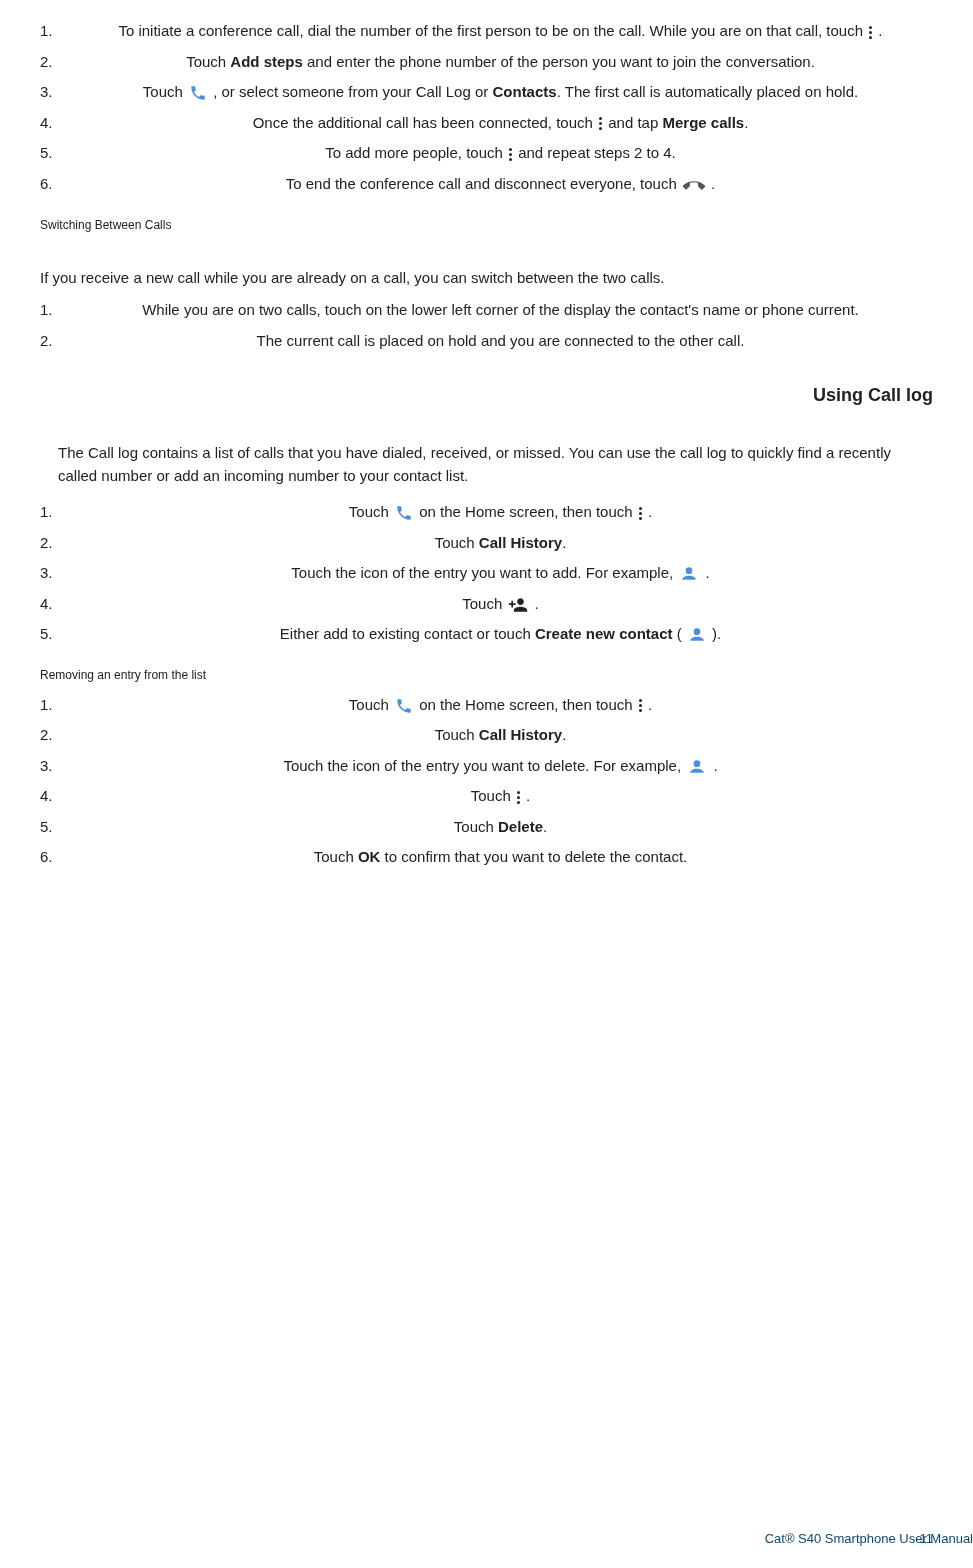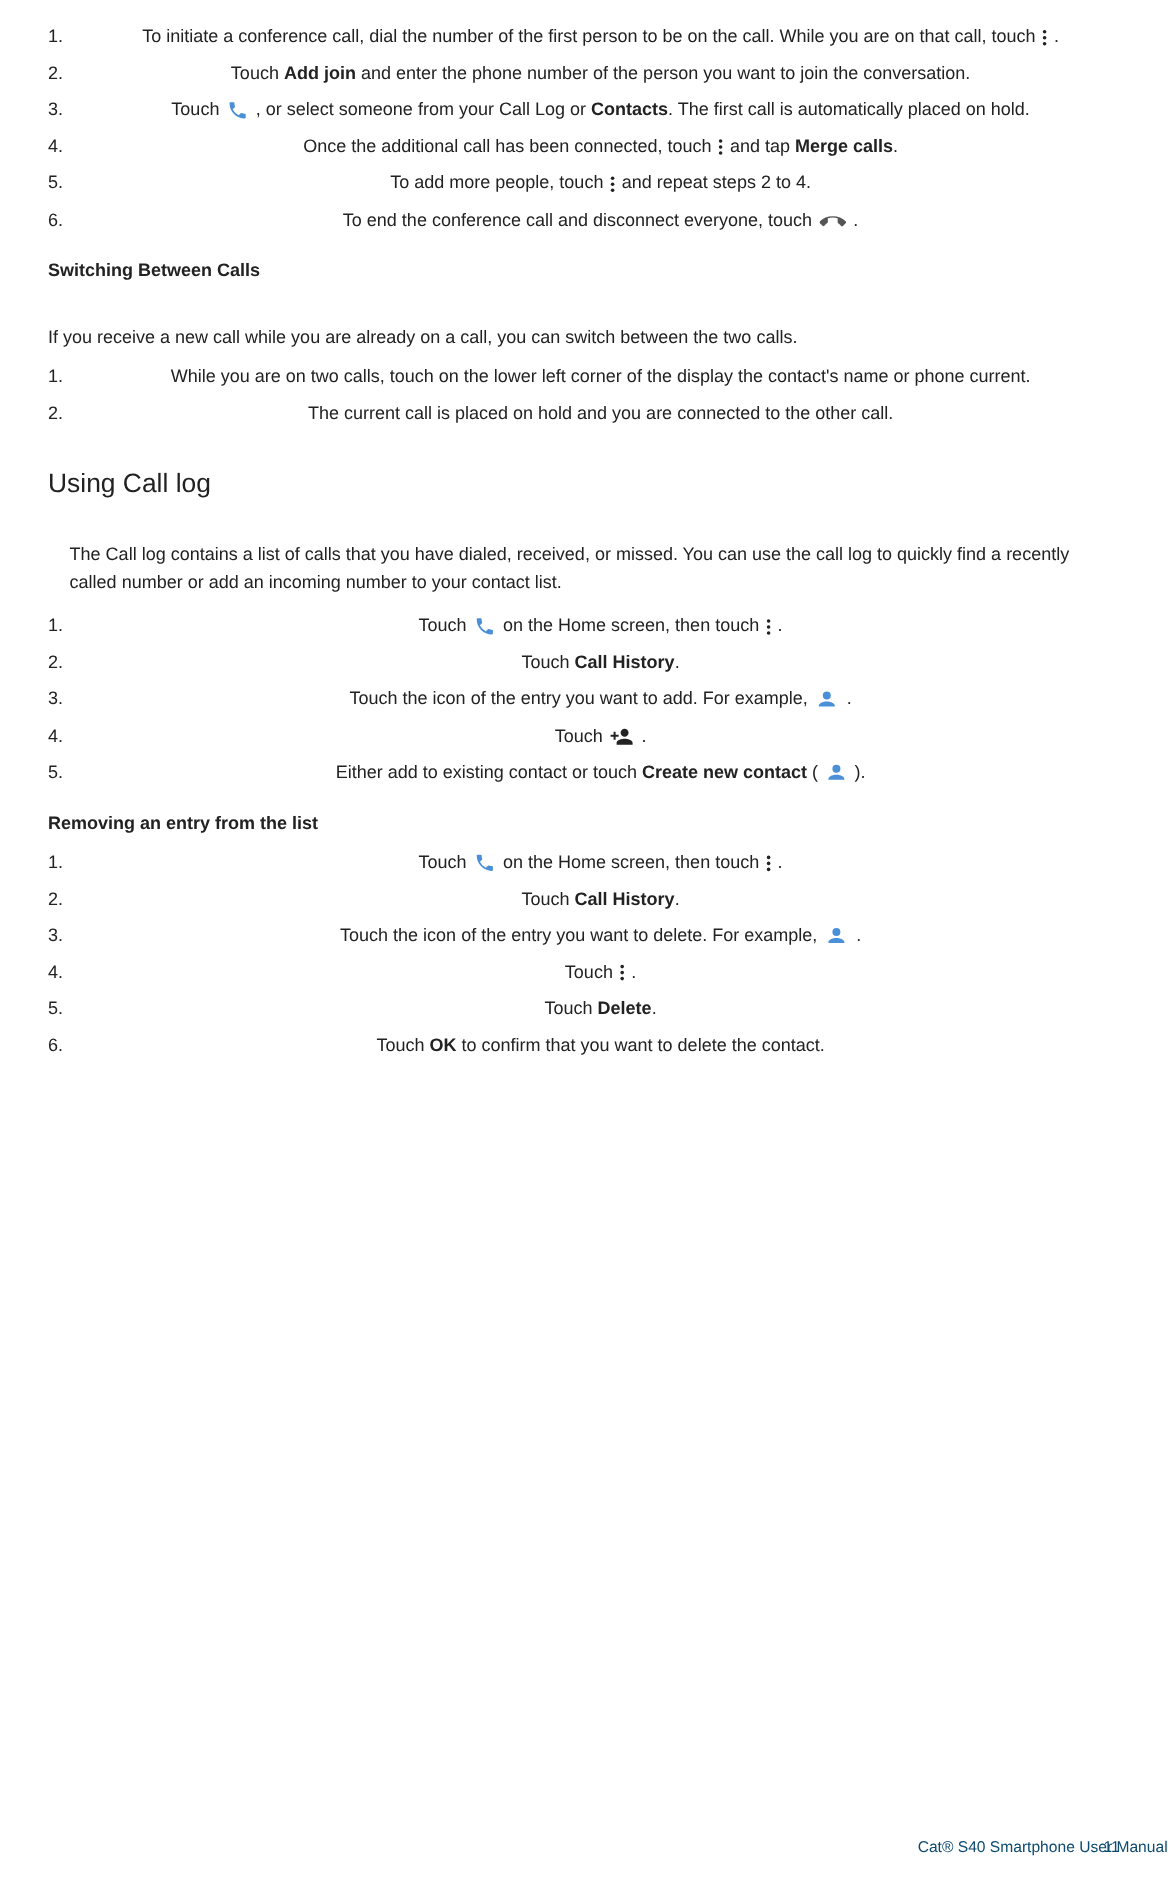--- a/index.html
+++ b/index.html
@@ -22,28 +22,29 @@
     }
     .numbered-item .num {
       min-width: 28px;
       flex-shrink: 0;
     }
     .numbered-item .text {
       flex: 1;
       text-align: center;
     }
     .section-heading {
+      font-weight: normal;
+      font-size: 12px;
+      margin: 18px 0 10px 0;
+    }
+    .main-heading {
       font-weight: bold;
-      font-size: 15px;
-      margin: 18px 0 10px 0;
-    }
-    .main-heading {
-      font-weight: normal;
-      font-size: 22px;
+      font-size: 18px;
       margin: 30px 0 14px 0;
+      text-align: right;
     }
     p {
       margin-bottom: 10px;
       margin-top: 33px;
     }
     
     .icon-menu {
       display: inline-flex;
       flex-direction: column;
       gap: 2px;
@@ -84,21 +85,21 @@
             <span></span>
             <span></span>
           </span>
         .
       </span>
     </div>
 
     <div class="numbered-item">
       <span class="num">2.</span>
       <span class="text">
-        Touch <b>Add join</b> and enter the phone number of the person you want to join the conversation.
+        Touch <b>Add steps</b> and enter the phone number of the person you want to join the conversation.
       </span>
     </div>
 
     <div class="numbered-item">
       <span class="num">3.</span>
       <span class="text">
         Touch
         <svg width="18" height="18" viewBox="0 0 24 24" style="vertical-align:middle; margin:0 2px; fill:#4a90d9;">
           <path d="M6.6 10.8c1.4 2.8 3.8 5.1 6.6 6.6l2.2-2.2c.3-.3.7-.4 1-.2 1.1.4 2.3.6 3.6.6.6 0 1 .4 1 1V20c0 .6-.4 1-1 1-9.4 0-17-7.6-17-17 0-.6.4-1 1-1h3.5c.6 0 1 .4 1 1 0 1.3.2 2.5.6 3.6.1.3 0 .7-.2 1L6.6 10.8z"></path>
         </svg>

